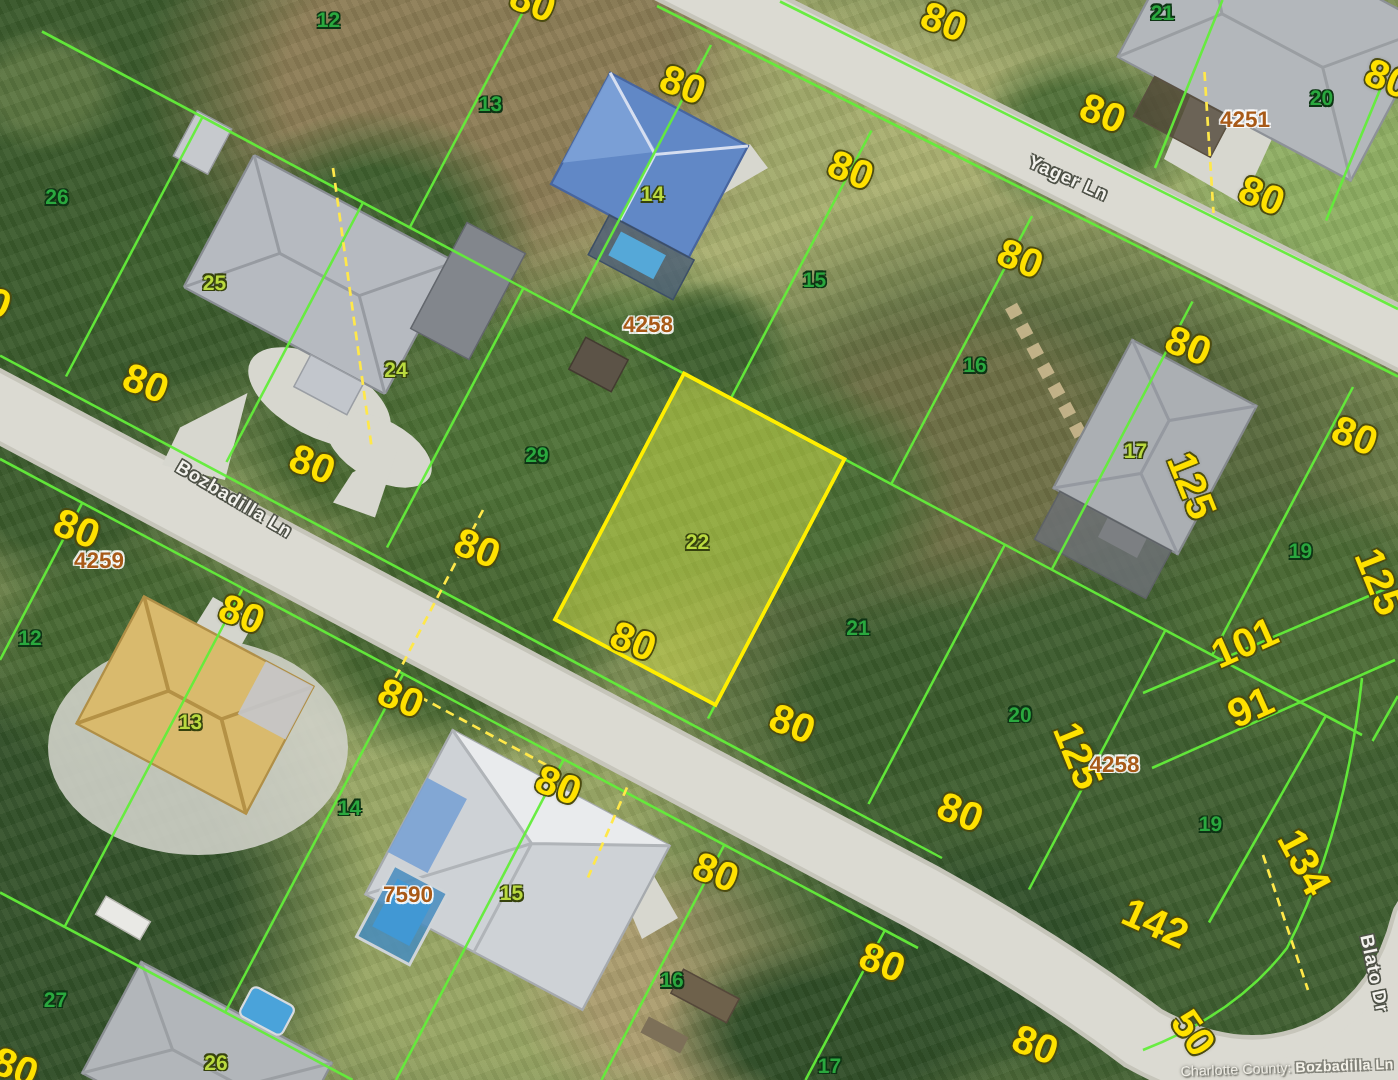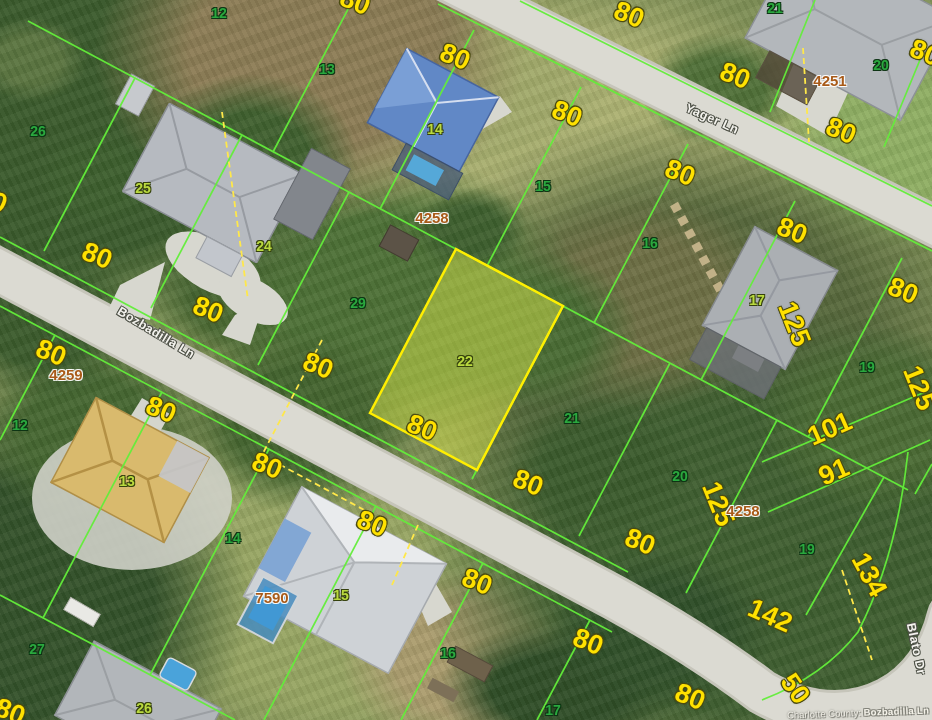--- a/index.html
+++ b/index.html
@@ -244,21 +244,21 @@
       <span class="lbl lot" style="left: 650px; top: 243px; transform: translate(-50%, -50%) rotate(0deg);">16</span>
       <span class="lbl lot" style="left: 867px; top: 367px; transform: translate(-50%, -50%) rotate(0deg);">19</span>
       <span class="lbl lot" style="left: 775px; top: 8px; transform: translate(-50%, -50%) rotate(0deg);">21</span>
       <span class="lbl lot" style="left: 881px; top: 65px; transform: translate(-50%, -50%) rotate(0deg);">20</span>
       <span class="lbl lot" style="left: 38px; top: 131px; transform: translate(-50%, -50%) rotate(0deg);">26</span>
       <span class="lbl lot" style="left: 358px; top: 303px; transform: translate(-50%, -50%) rotate(0deg);">29</span>
       <span class="lbl lot" style="left: 572px; top: 418px; transform: translate(-50%, -50%) rotate(0deg);">21</span>
       <span class="lbl lot" style="left: 680px; top: 476px; transform: translate(-50%, -50%) rotate(0deg);">20</span>
       <span class="lbl lot" style="left: 807px; top: 549px; transform: translate(-50%, -50%) rotate(0deg);">19</span>
       <span class="lbl lot" style="left: 20px; top: 425px; transform: translate(-50%, -50%) rotate(0deg);">12</span>
-      <span class="lbl lot" style="left: 37px; top: 649px; transform: translate(-50%, -50%) rotate(0deg);">27</span>
+      <span class="lbl lot" style="left: 37px; top: 666px; transform: translate(-50%, -50%) rotate(0deg);">27</span>
       <span class="lbl lot" style="left: 233px; top: 538px; transform: translate(-50%, -50%) rotate(0deg);">14</span>
       <span class="lbl lot" style="left: 448px; top: 653px; transform: translate(-50%, -50%) rotate(0deg);">16</span>
       <span class="lbl lot" style="left: 553px; top: 710px; transform: translate(-50%, -50%) rotate(0deg);">17</span>
       <span class="lbl lot lime" style="left: 435px; top: 129px; transform: translate(-50%, -50%) rotate(0deg);">14</span>
       <span class="lbl lot lime" style="left: 143px; top: 188px; transform: translate(-50%, -50%) rotate(0deg); text-align: center;">25</span>
       <span class="lbl lot lime" style="left: 264px; top: 246px; transform: translate(-50%, -50%) rotate(0deg); text-align: center;">24</span>
       <span class="lbl lot lime" style="left: 465px; top: 361px; transform: translate(-50%, -50%) rotate(0deg);">22</span>
       <span class="lbl lot lime" style="left: 757px; top: 300px; transform: translate(-50%, -50%) rotate(0deg);">17</span>
       <span class="lbl lot lime" style="left: 127px; top: 481px; transform: translate(-50%, -50%) rotate(0deg);">13</span>
       <span class="lbl lot lime" style="left: 341px; top: 595px; transform: translate(-50%, -50%) rotate(0deg);">15</span>

